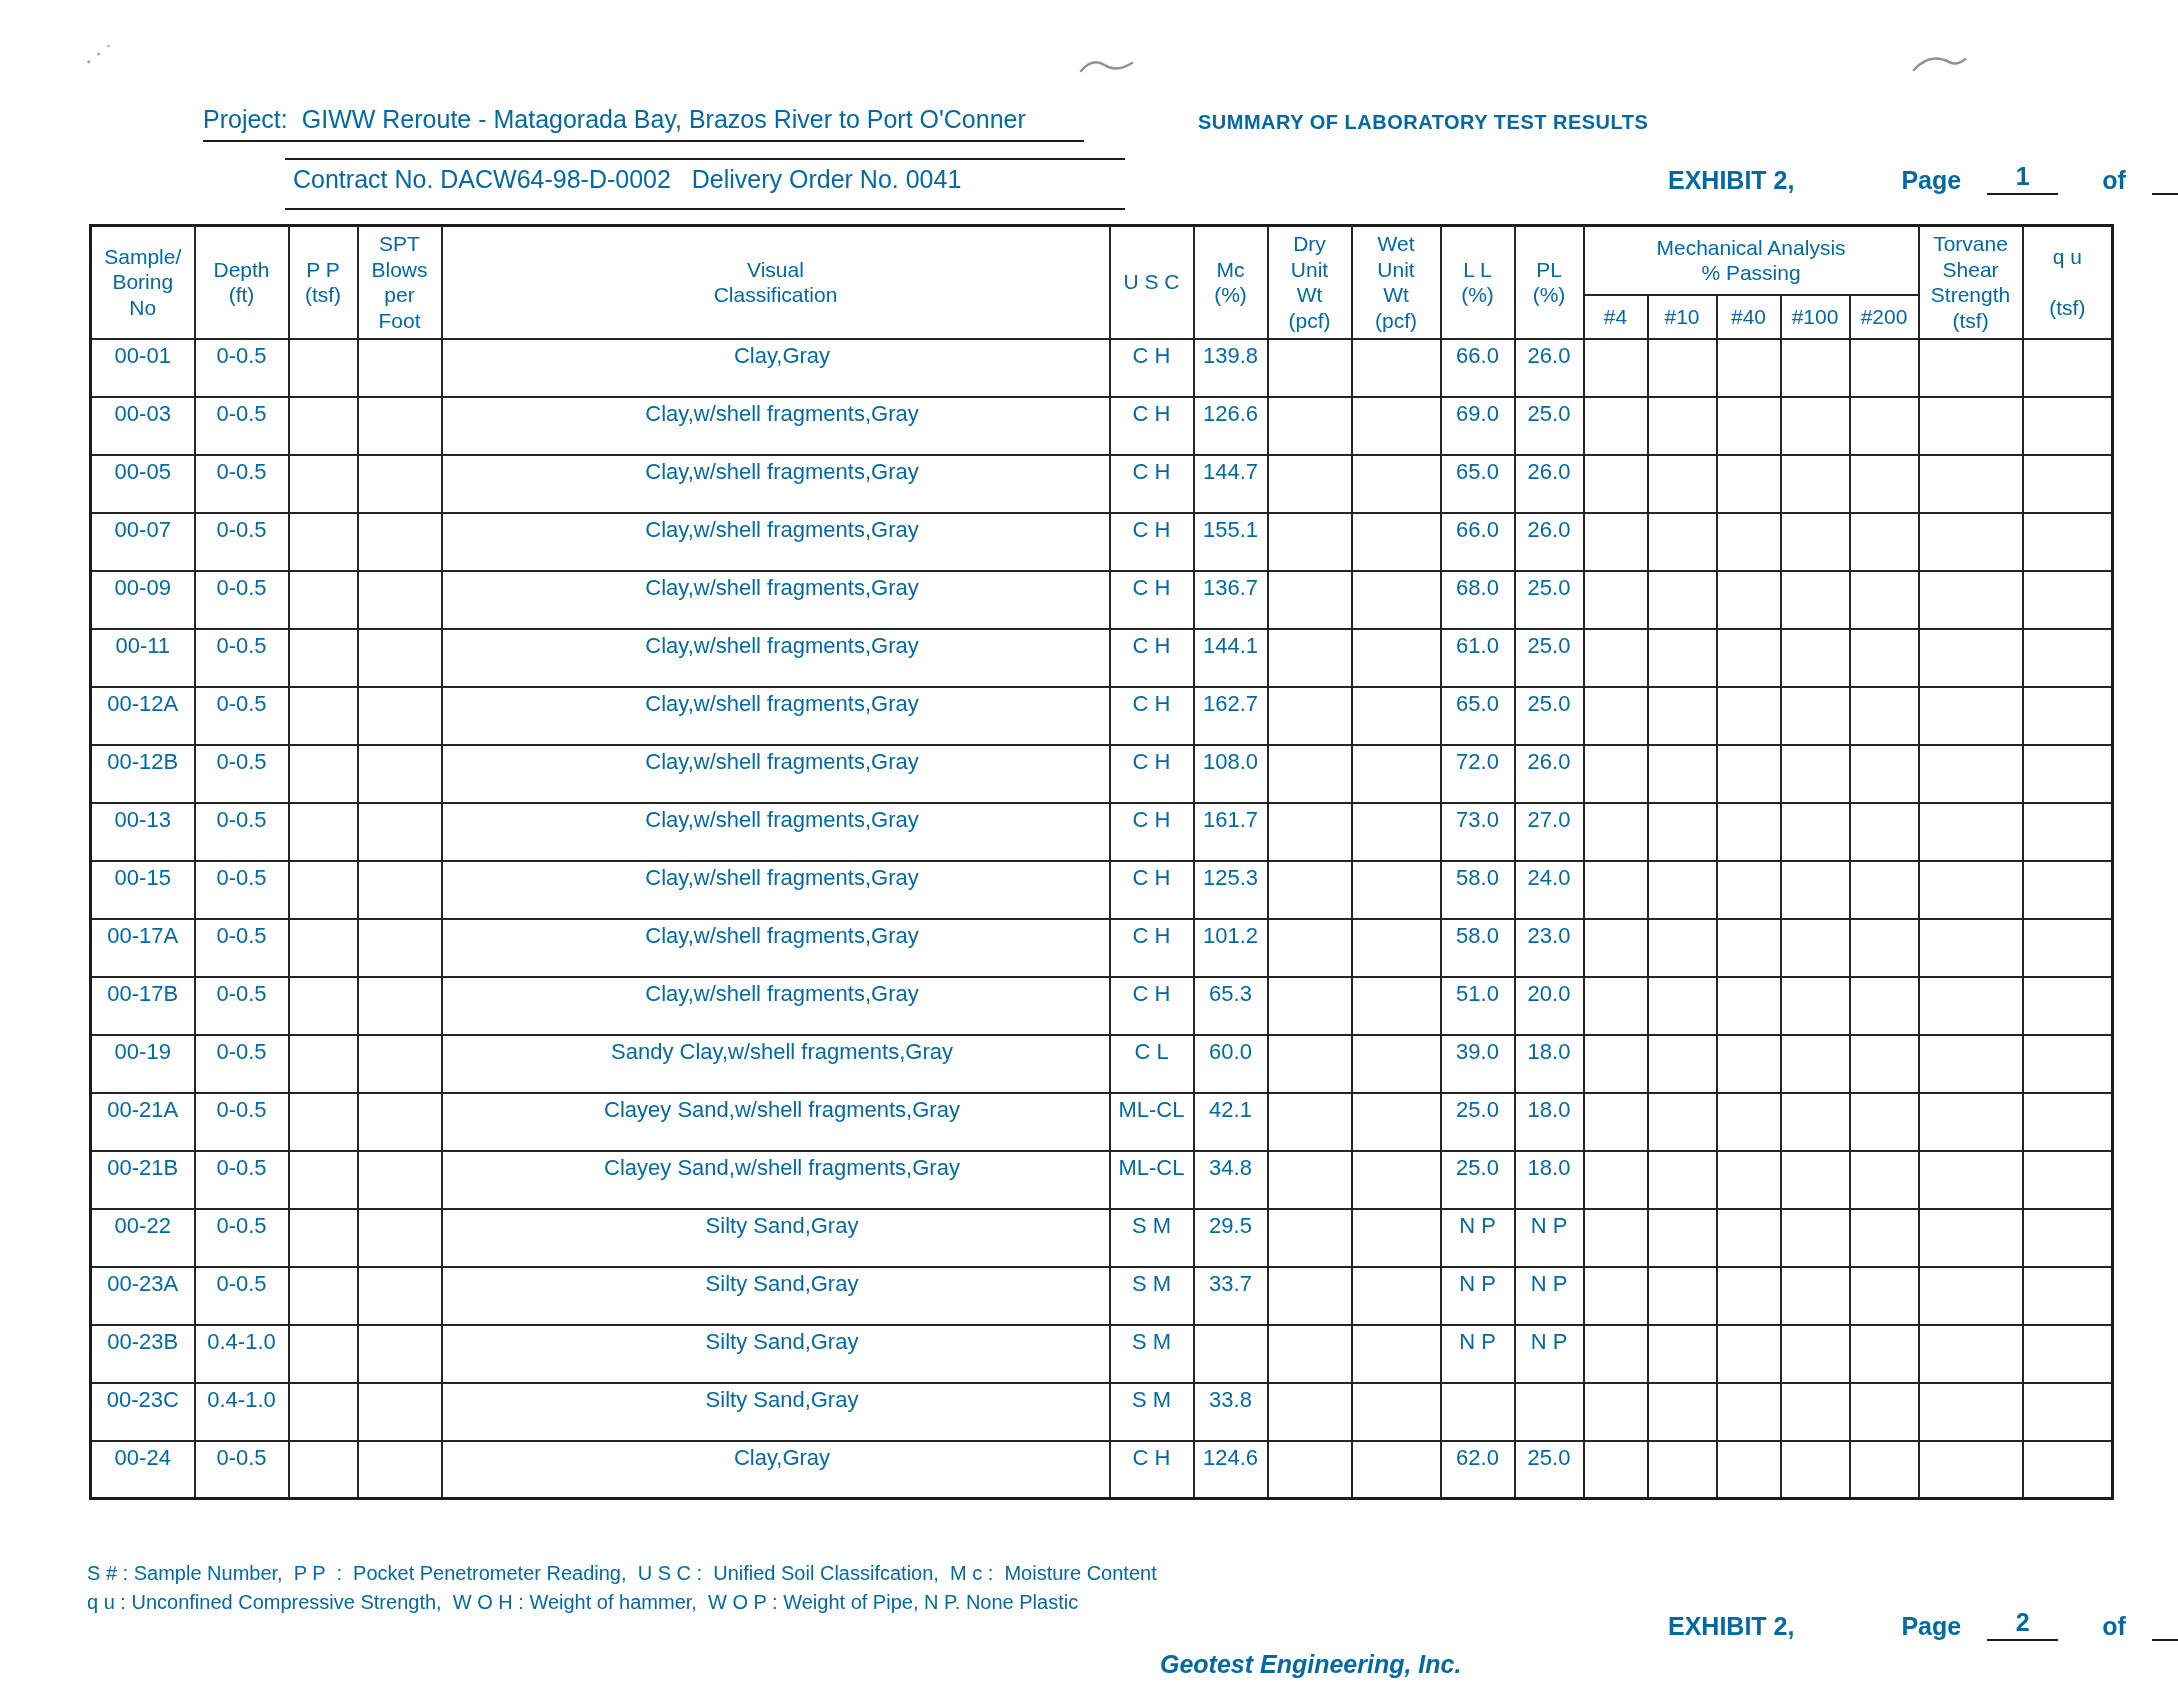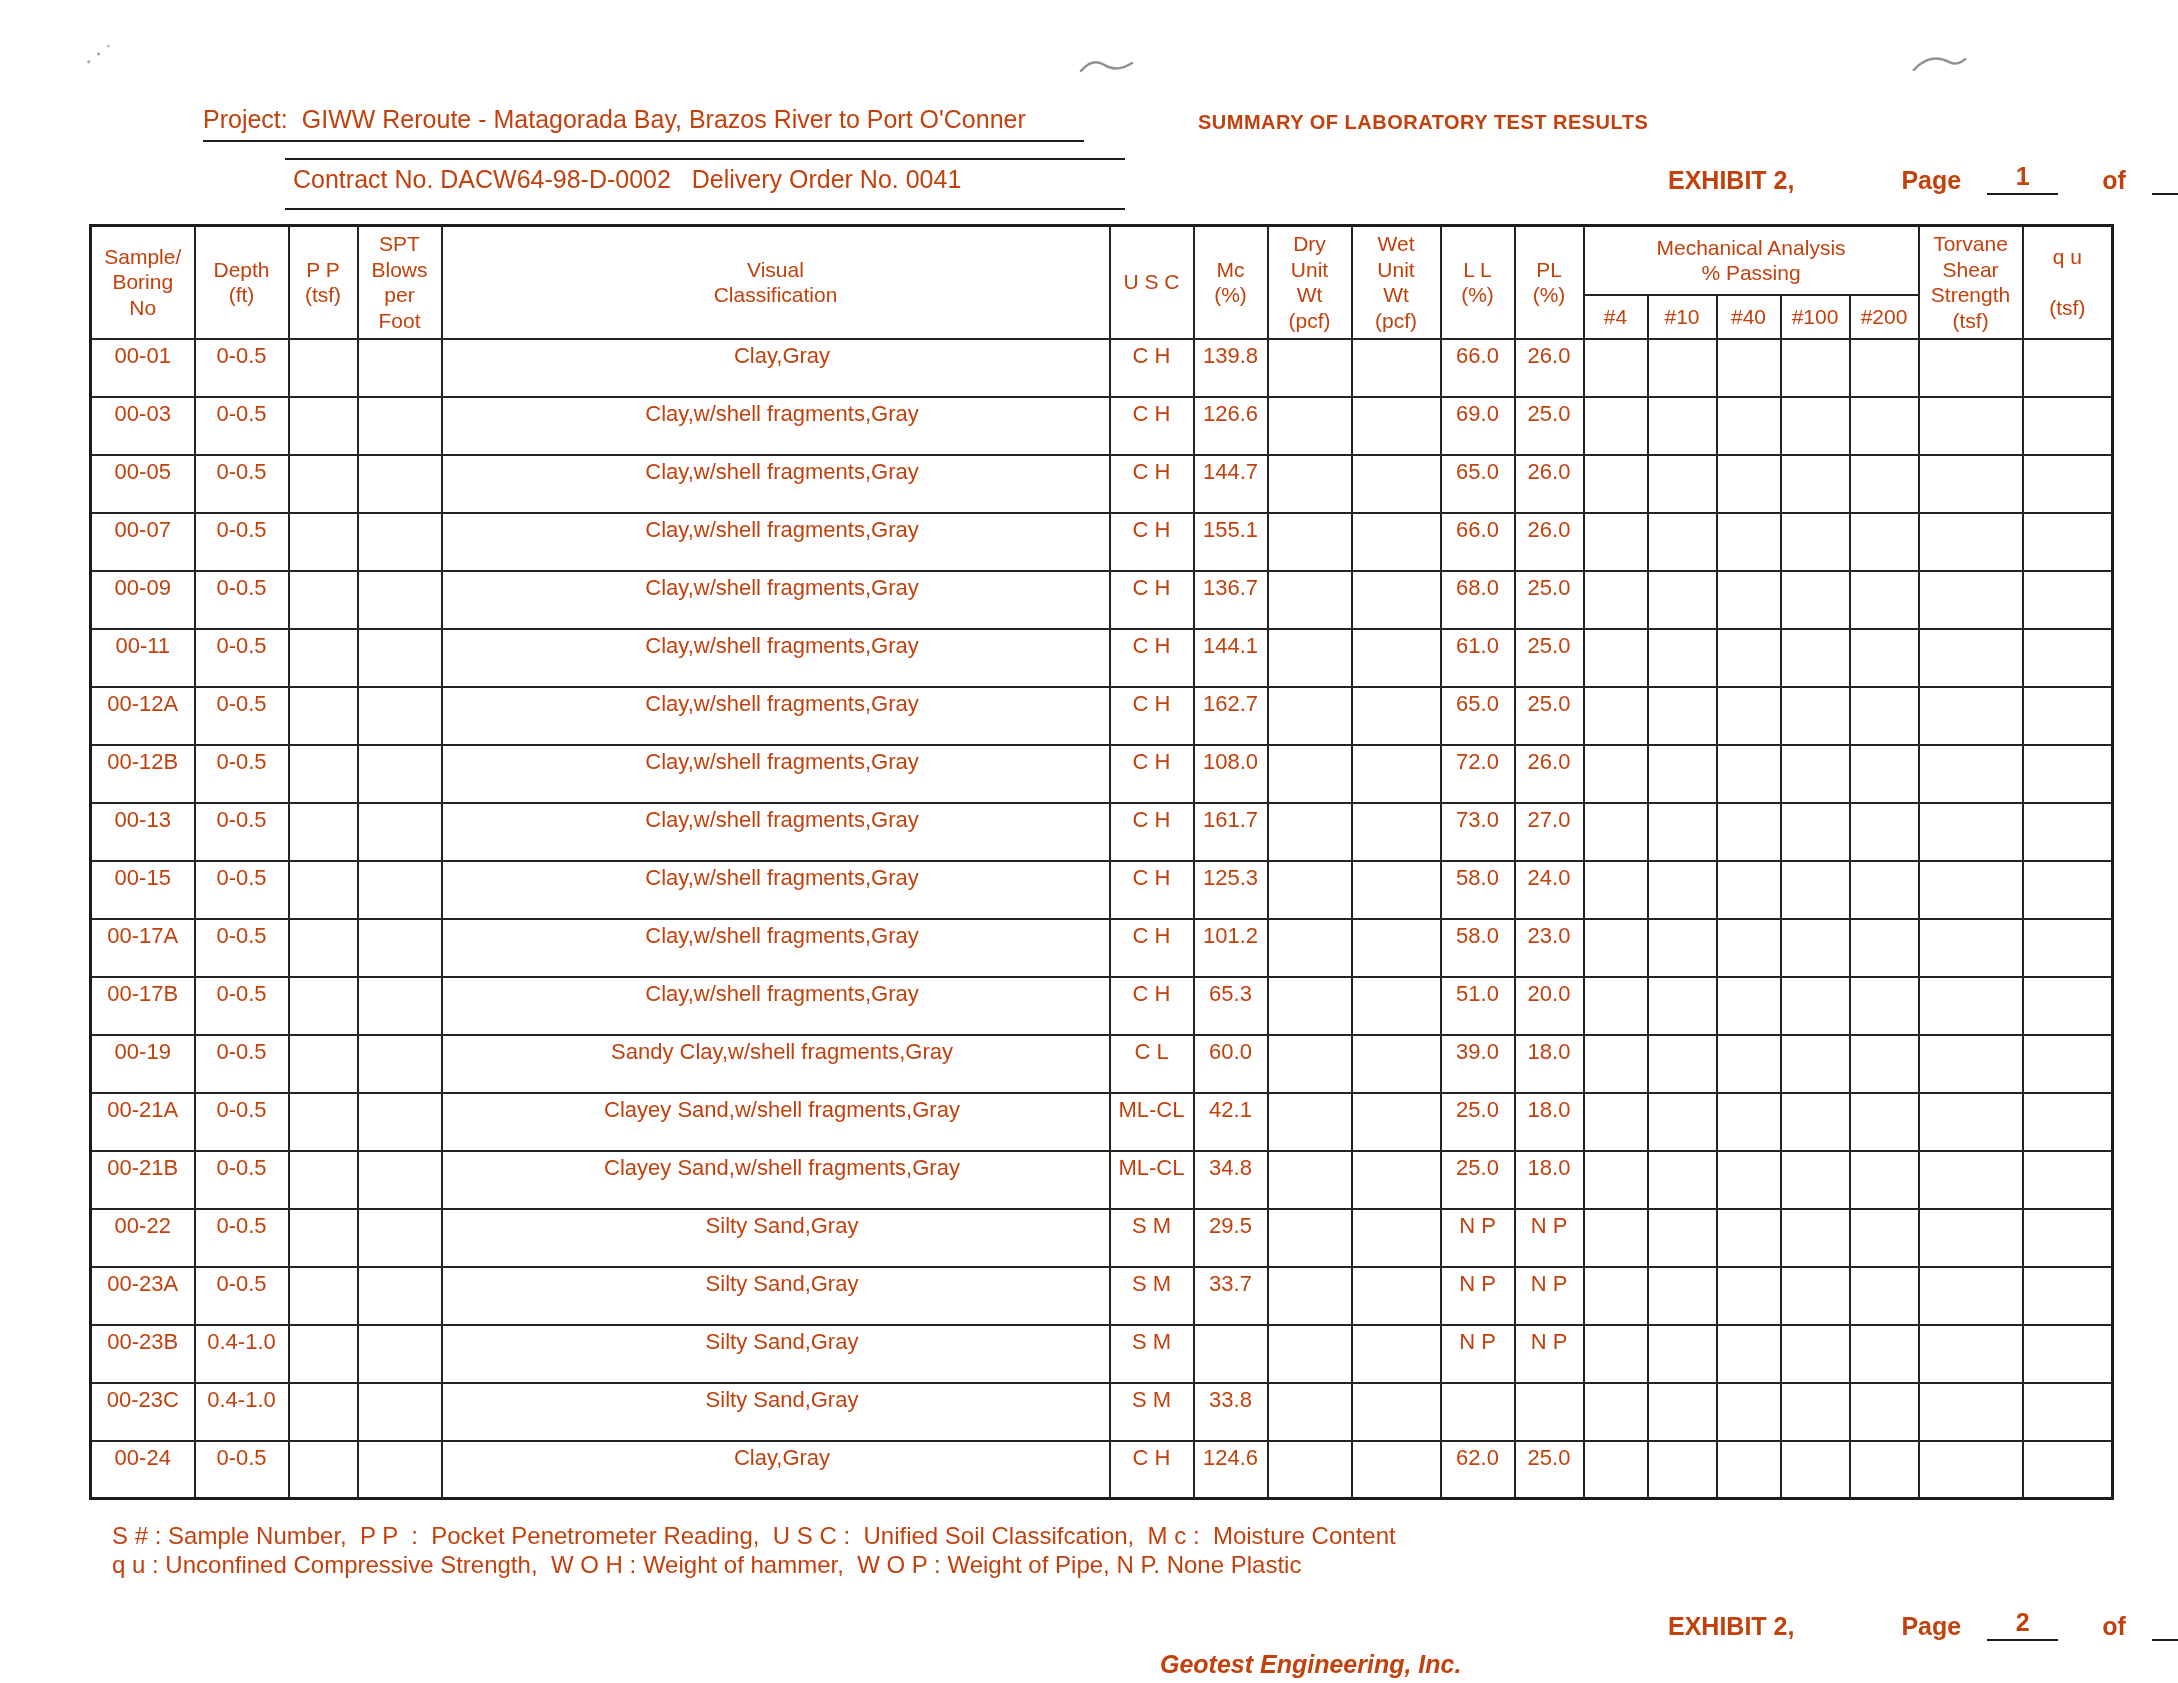--- a/index.html
+++ b/index.html
@@ -1,21 +1,21 @@
 <!DOCTYPE html>
 <html><head>
 <meta charset="utf-8">
 <style>
   html,body{margin:0;padding:0;background:#e8e8e8;}
   .page{
     position:relative;
     width:2178px;height:1683px;
     background:#ffffff;
     font-family:"Liberation Sans", sans-serif;
-    color:#c2410c;
+    color:#0369a1;
     overflow:hidden;
   }
   .abs{position:absolute;}
   .bold{font-weight:bold;margin-left:44px;}
   
   .project-line{
     left:203px;top:105px;width:881px;
     font-size:25px;
     padding-bottom:6px;
     border-bottom:2.5px solid #1c1c1c;
@@ -85,23 +85,24 @@
     font-size:22px;
     line-height:1.1;
     text-align:center;
     vertical-align:top;
     padding:4px 2px 0 2px;
     white-space:nowrap;
   }
   tbody td:nth-child(5){text-align:center;padding-left:15px;}
   
   .footnote{
-    left:112px;
-    font-size:24px;
+    left:87px;
+    font-size:20px;
     white-space:pre;
+    margin-top:40px;
   }
   .fn1{top:1522px;}
   .fn2{top:1551px;}
   .artifact{position:absolute;opacity:.75;}
 </style>
 </head>
 <body>
 
 <div class="page">
 

